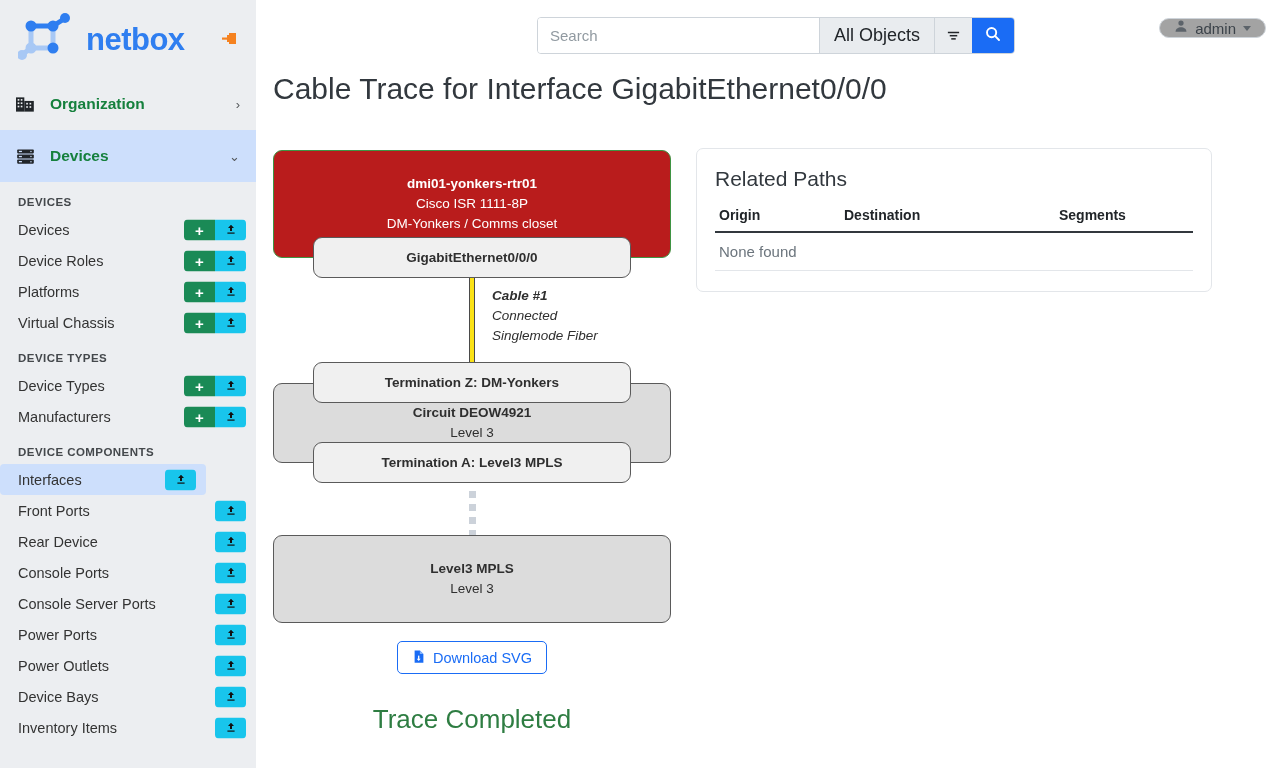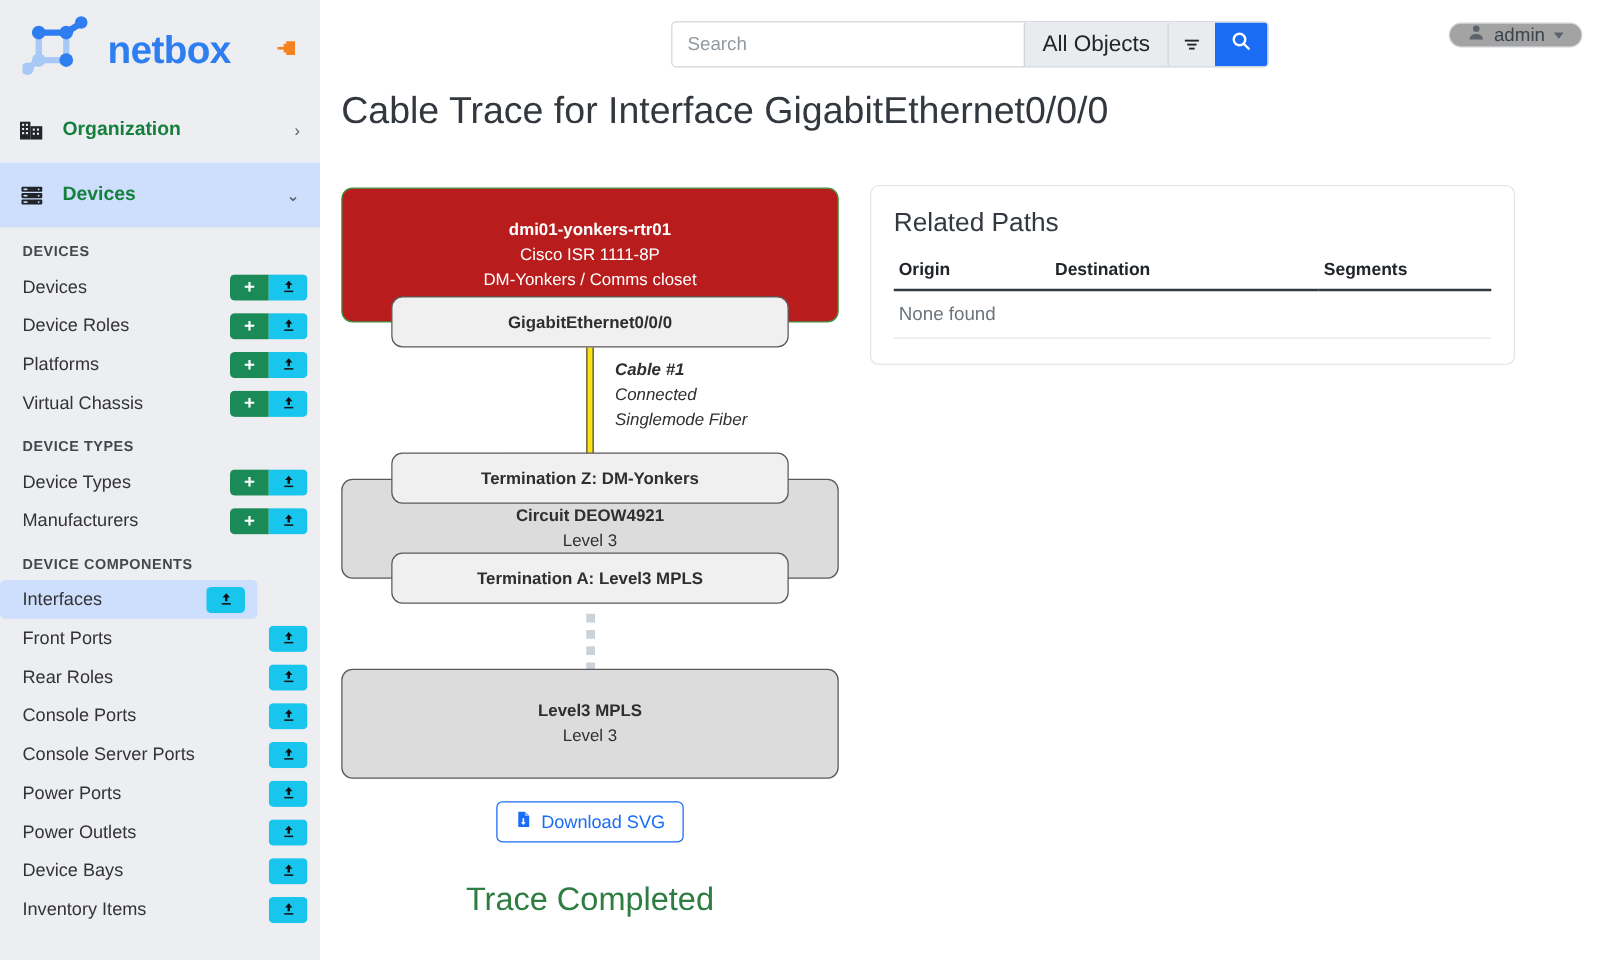--- a/index.html
+++ b/index.html
@@ -358,21 +358,21 @@
     <span class="btn-stack">
       <span class="mini-btn imp">
         <svg width="12" height="12" viewBox="0 0 16 16" fill="#111">
             <path d="M8 1.5 L12 6 H9.3 V10 H6.7 V6 H4 Z"></path>
             <rect x="3.2" y="12" width="9.6" height="1.6"></rect>
           </svg>
       </span>
     </span>
   </div>
   <div class="nav-item">
-    <span class="ni-label">Rear Roles</span>
+    <span class="ni-label">Rear Device</span>
     <span class="btn-stack">
       <span class="mini-btn imp">
         <svg width="12" height="12" viewBox="0 0 16 16" fill="#111">
             <path d="M8 1.5 L12 6 H9.3 V10 H6.7 V6 H4 Z"></path>
             <rect x="3.2" y="12" width="9.6" height="1.6"></rect>
           </svg>
       </span>
     </span>
   </div>
   <div class="nav-item">

